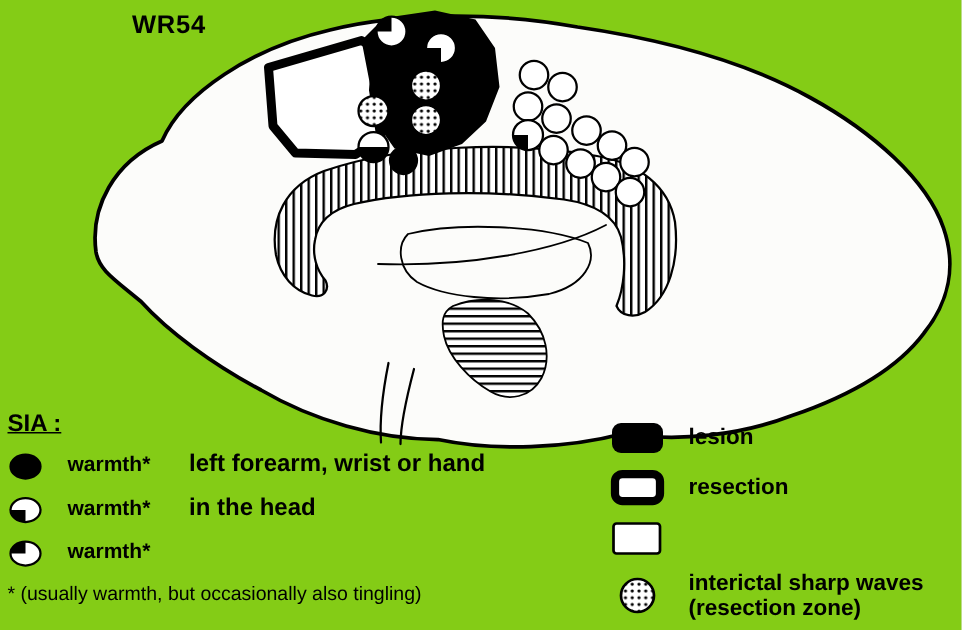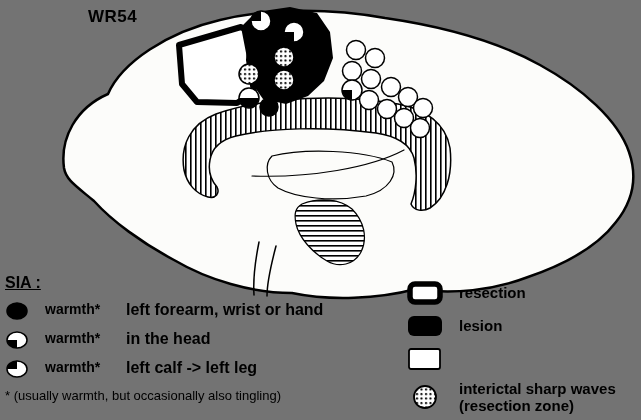--- a/index.html
+++ b/index.html
@@ -1,18 +1,18 @@
 <!DOCTYPE html>
 <html><head>
 <meta charset="utf-8">
 <style>
   html,body { margin:0; padding:0; background:#e9e9e7; }
   .page {
     position:relative; width:641px; height:420px; margin:0 auto;
-    background:#737373; color:#000;
+    background:#84cc16; color:#000;
     font-family:"Liberation Sans", sans-serif; overflow:hidden;
   }
   .title {
     position:absolute; left:88px; top:7px;
     font-size:17px; font-weight:bold; letter-spacing:.5px;
   }
   svg.brain { position:absolute; left:0; top:0; }
 
   
   .sia { position:absolute; left:5px; top:274px; width:330px; }
@@ -149,44 +149,43 @@
       <span class="sia-sensation">warmth*</span>
       <span class="sia-location">in the head</span>
     </div>
 
     <div class="sia-row">
       <svg class="sia-symbol" width="24" height="20">
         <ellipse cx="12" cy="10" rx="10" ry="8" fill="#fff" stroke="#000" stroke-width="1.5"></ellipse>
         <path d="M 12 10 L 2 10 A 10 8 0 0 1 12 2 Z" fill="#000"></path>
       </svg>
       <span class="sia-sensation">warmth*</span>
-      <span class="sia-location">left calf -&gt; left leg</span>
     </div>
 
     <div class="sia-footnote">* (usually warmth, but occasionally also tingling)</div>
   </div>
 
   <div class="map-legend">
 
     <div class="legend-row">
       <span class="legend-swatch">
+        <svg width="38" height="24">
+          <rect x="2" y="2" width="34" height="20" rx="6" fill="#000"></rect>
+        </svg>
+      </span>
+      <span class="legend-label">lesion</span>
+    </div>
+
+    <div class="legend-row">
+      <span class="legend-swatch">
         <svg width="38" height="26">
           <rect x="4" y="4" width="30" height="18" rx="5" fill="#fff" stroke="#000" stroke-width="5.5"></rect>
         </svg>
       </span>
       <span class="legend-label">resection</span>
-    </div>
-
-    <div class="legend-row">
-      <span class="legend-swatch">
-        <svg width="38" height="24">
-          <rect x="2" y="2" width="34" height="20" rx="6" fill="#000"></rect>
-        </svg>
-      </span>
-      <span class="legend-label">lesion</span>
     </div>
 
     <div class="legend-row">
       <span class="legend-swatch">
         <svg width="38" height="26">
           <rect x="3" y="3" width="31" height="20" rx="2" fill="#fff" stroke="#000" stroke-width="1.8"></rect>
         </svg>
       </span>
     </div>
 

